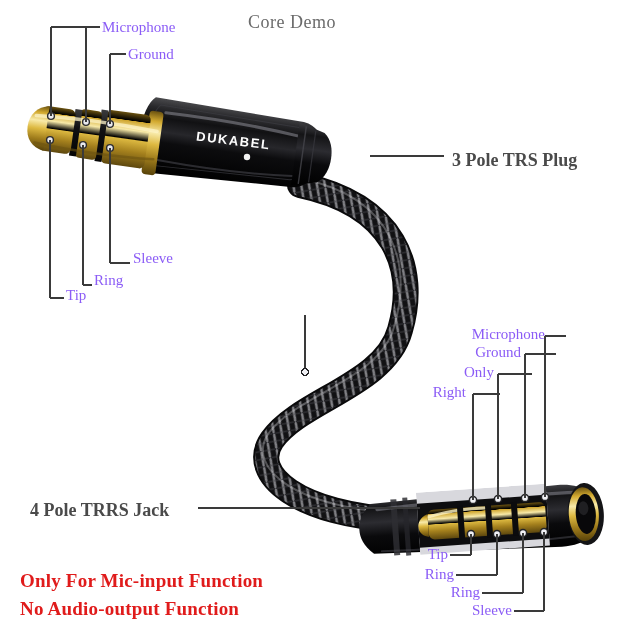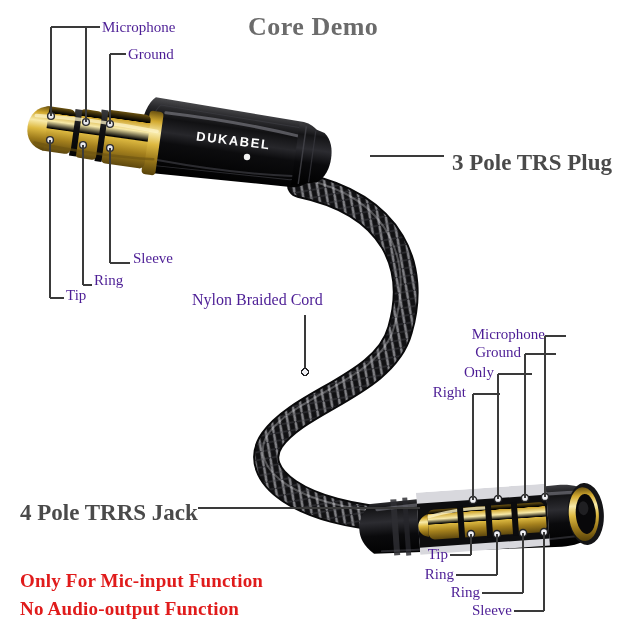--- a/index.html
+++ b/index.html
@@ -12,42 +12,42 @@
     position:relative;
     width:640px;height:640px;
     background:#ffffff;
     overflow:hidden;
   }
   #art{position:absolute;left:0;top:0;width:640px;height:640px;}
 
   
   .lbl{
     position:absolute;
-    color:#4c1d95;
+    color:#8b5cf6;
     font-family:"Liberation Serif","DejaVu Serif",serif;
     font-size:15px;
     line-height:1;
     white-space:nowrap;
     text-align:right;
   }
   .lbl.r{transform:translateX(-100%);}
   .title{
     position:absolute;
     color:#6b6b6b;
-    font-weight:bold;
-    font-size:26px;
+    font-weight:normal;
+    font-size:18px;
     letter-spacing:.5px;
     white-space:nowrap;
     font-family:"Liberation Serif","DejaVu Serif",serif;
   }
   .big{
     position:absolute;
     color:#4a4a4a;
     font-weight:bold;
-    font-size:23px;
+    font-size:18px;
     white-space:nowrap;
     font-family:"Liberation Serif","DejaVu Serif",serif;
   }
   .warn{
     position:absolute;
     color:#e01b1b;
     font-weight:bold;
     font-size:19px;
     white-space:nowrap;
     letter-spacing:.2px;
@@ -294,19 +294,18 @@
   <div class="lbl r" style="left:521px;top:345px">Ground</div>
   <div class="lbl r" style="left:494px;top:365px">Only</div>
   <div class="lbl r" style="left:466px;top:385px">Right</div>
 
   <div class="lbl r" style="left:448px;top:547px">Tip</div>
   <div class="lbl r" style="left:454px;top:567px">Ring</div>
   <div class="lbl r" style="left:480px;top:585px">Ring</div>
   <div class="lbl r" style="left:512px;top:603px">Sleeve</div>
 
   <div class="big" style="left:452px;top:150px">3 Pole TRS Plug</div>
-  <div class="big" style="left:20px;top:500px">4 Pole TRRS Jack</div>
-  <div class="lbl" style="left:192px;top:292px;font-size:16px">Nylon Braided Cord</div>
+  <div class="big" style="left:30px;top:500px">4 Pole TRRS Jack</div>
 
   <div class="warn" style="left:20px;top:598px">No Audio-output Function</div>
   <div class="warn" style="left:20px;top:570px">Only For Mic-input Function</div>
 
 </div>
 
 </body></html>

